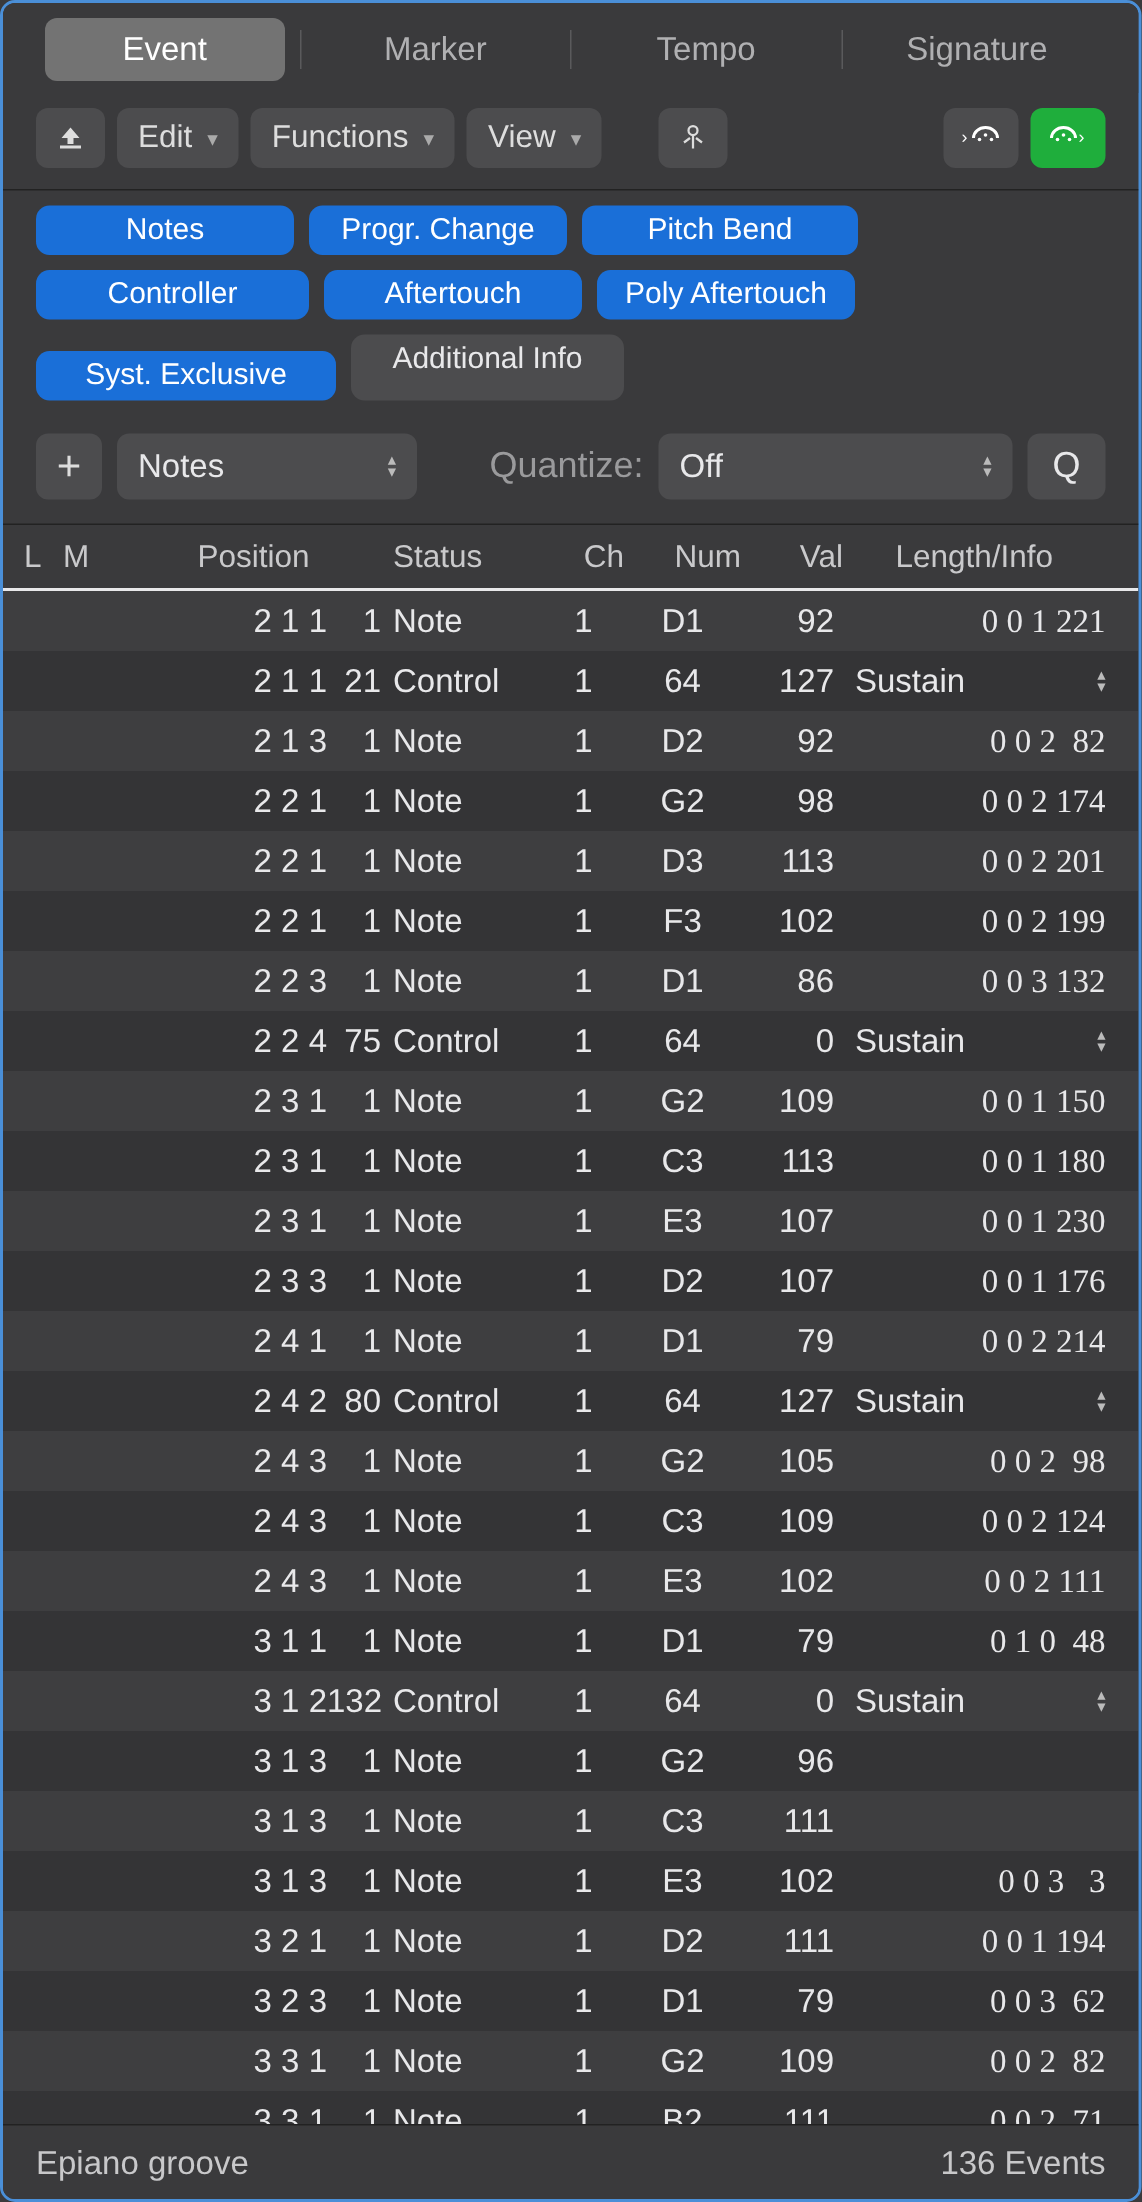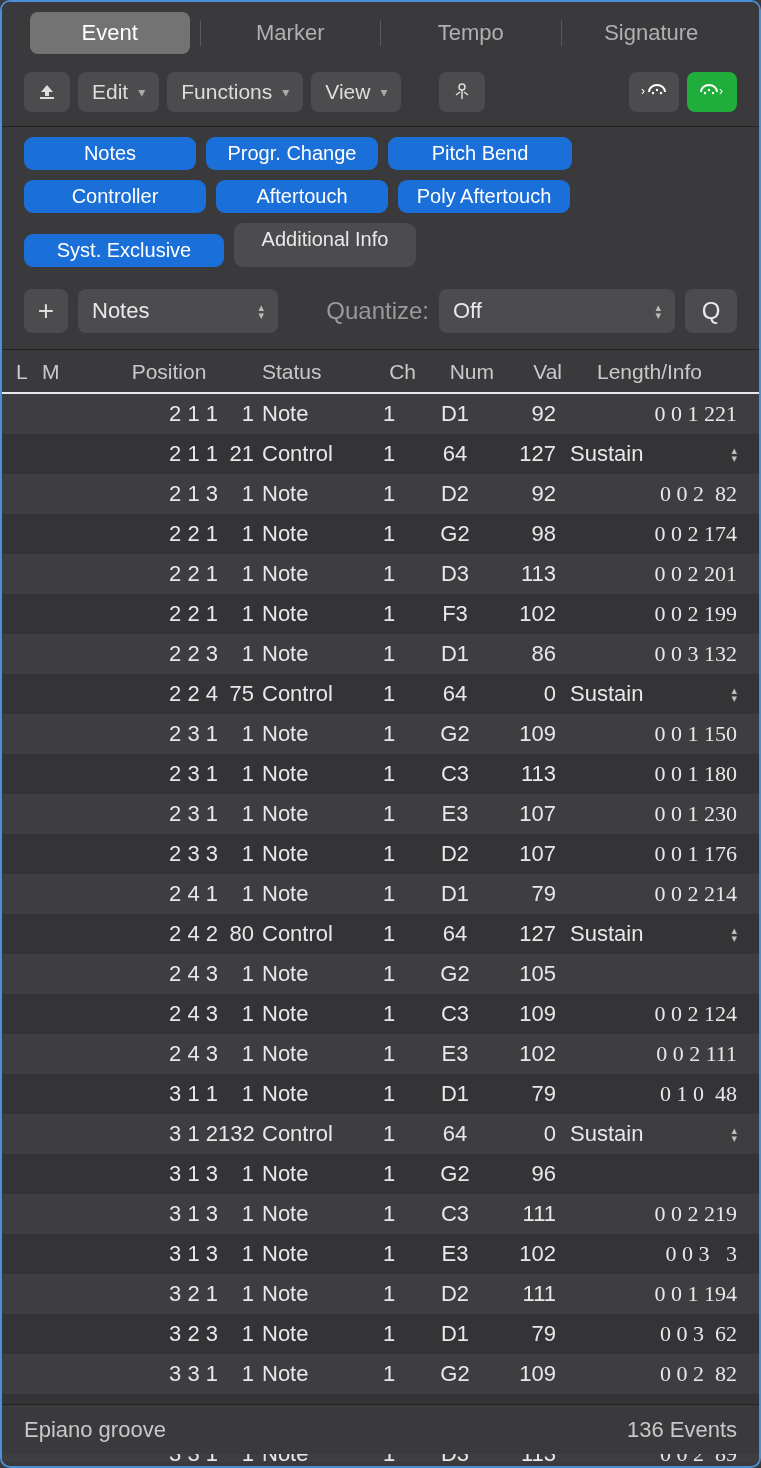--- a/index.html
+++ b/index.html
@@ -175,21 +175,21 @@
   .r-status { width: 100px; }
   .r-ch { width: 54px; text-align: center;}
   .r-num { width: 78px; text-align: center;}
   .r-val { width: 68px; text-align: right; padding-right: 6px;}
   .r-len { flex: 1; text-align: right; white-space: pre; display:flex; align-items:center;}
   .r-len .txt { margin-left: 8px; flex:0 0 auto;}
   .r-len .nums { margin-left: auto; font-family: Liberation Serif, serif; }
   .r-len .updn { margin-left: 10px; font-size: 11px; line-height: 7px; color: #bbb;}
   .footer {
     position: absolute;
-    bottom: 12px; left: 0; right: 0;
+    bottom: 0; left: 0; right: 0;
     height: 50px;
     background: #3a3a3c;
     border-top: 1px solid #222;
     display: flex;
     align-items: center;
     padding: 0 22px;
     font-size: 22px;
     color: #c8c8ca;
   }
   .footer .r { margin-left: auto; }
@@ -451,20 +451,21 @@
       </div>
       <div class="row">
         <div class="r-l"></div>
         <div class="r-m"></div>
         <div class="r-pos">2 4 3</div>
         <div class="r-tick">1</div>
         <div class="r-status">Note</div>
         <div class="r-ch">1</div>
         <div class="r-num">G2</div>
         <div class="r-val">105</div>
+        <div class="r-len"><span class="nums">0 0 2  98</span></div>
       </div>
       <div class="row">
         <div class="r-l"></div>
         <div class="r-m"></div>
         <div class="r-pos">2 4 3</div>
         <div class="r-tick">1</div>
         <div class="r-status">Note</div>
         <div class="r-ch">1</div>
         <div class="r-num">C3</div>
         <div class="r-val">109</div>
@@ -515,21 +516,20 @@
       </div>
       <div class="row">
         <div class="r-l"></div>
         <div class="r-m"></div>
         <div class="r-pos">3 1 3</div>
         <div class="r-tick">1</div>
         <div class="r-status">Note</div>
         <div class="r-ch">1</div>
         <div class="r-num">C3</div>
         <div class="r-val">111</div>
-        <div class="r-len"><span class="nums">0 0 2 219</span></div>
       </div>
       <div class="row">
         <div class="r-l"></div>
         <div class="r-m"></div>
         <div class="r-pos">3 1 3</div>
         <div class="r-tick">1</div>
         <div class="r-status">Note</div>
         <div class="r-ch">1</div>
         <div class="r-num">E3</div>
         <div class="r-val">102</div>

